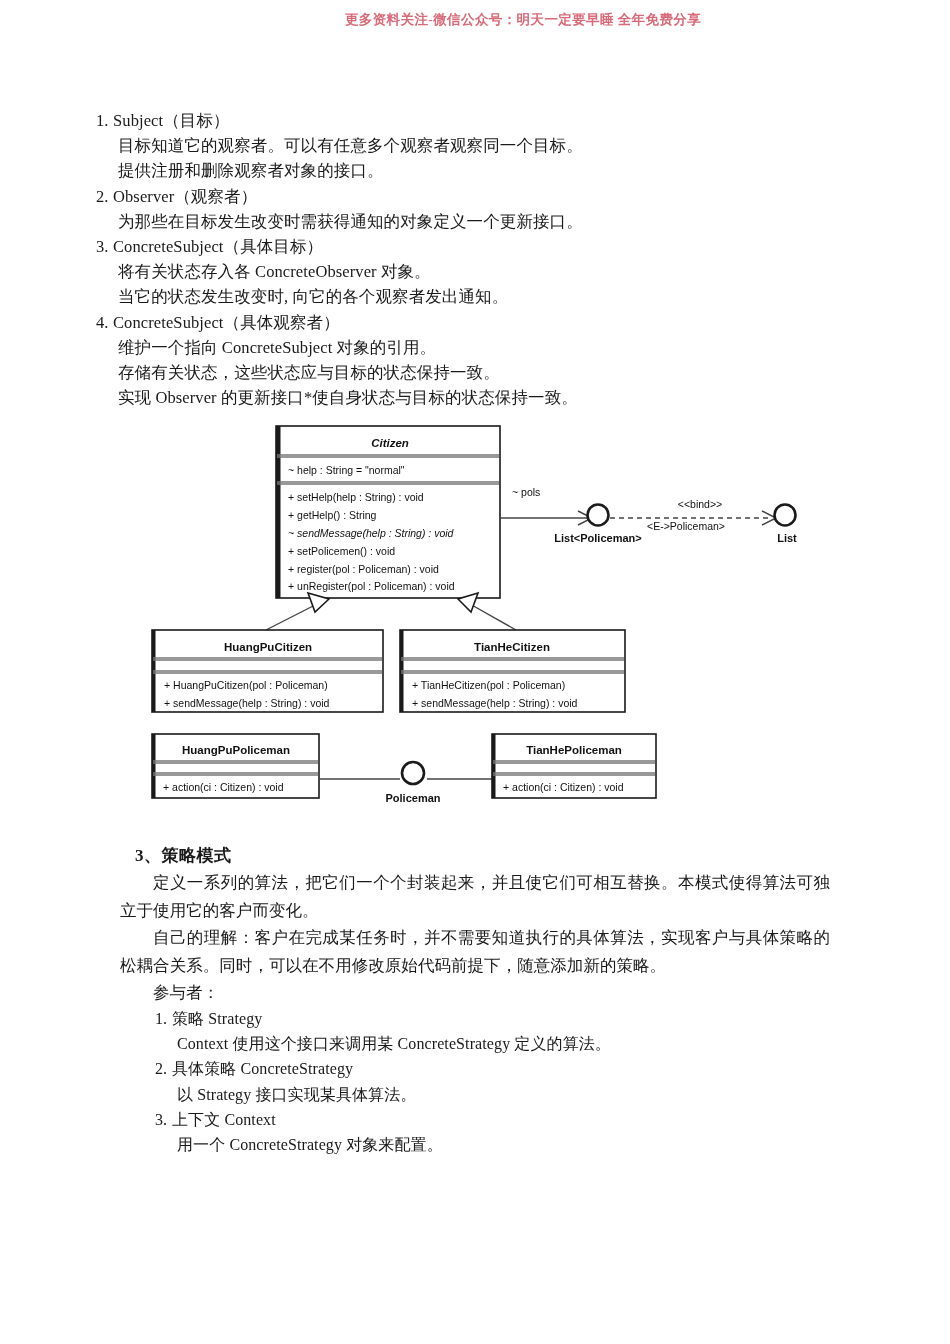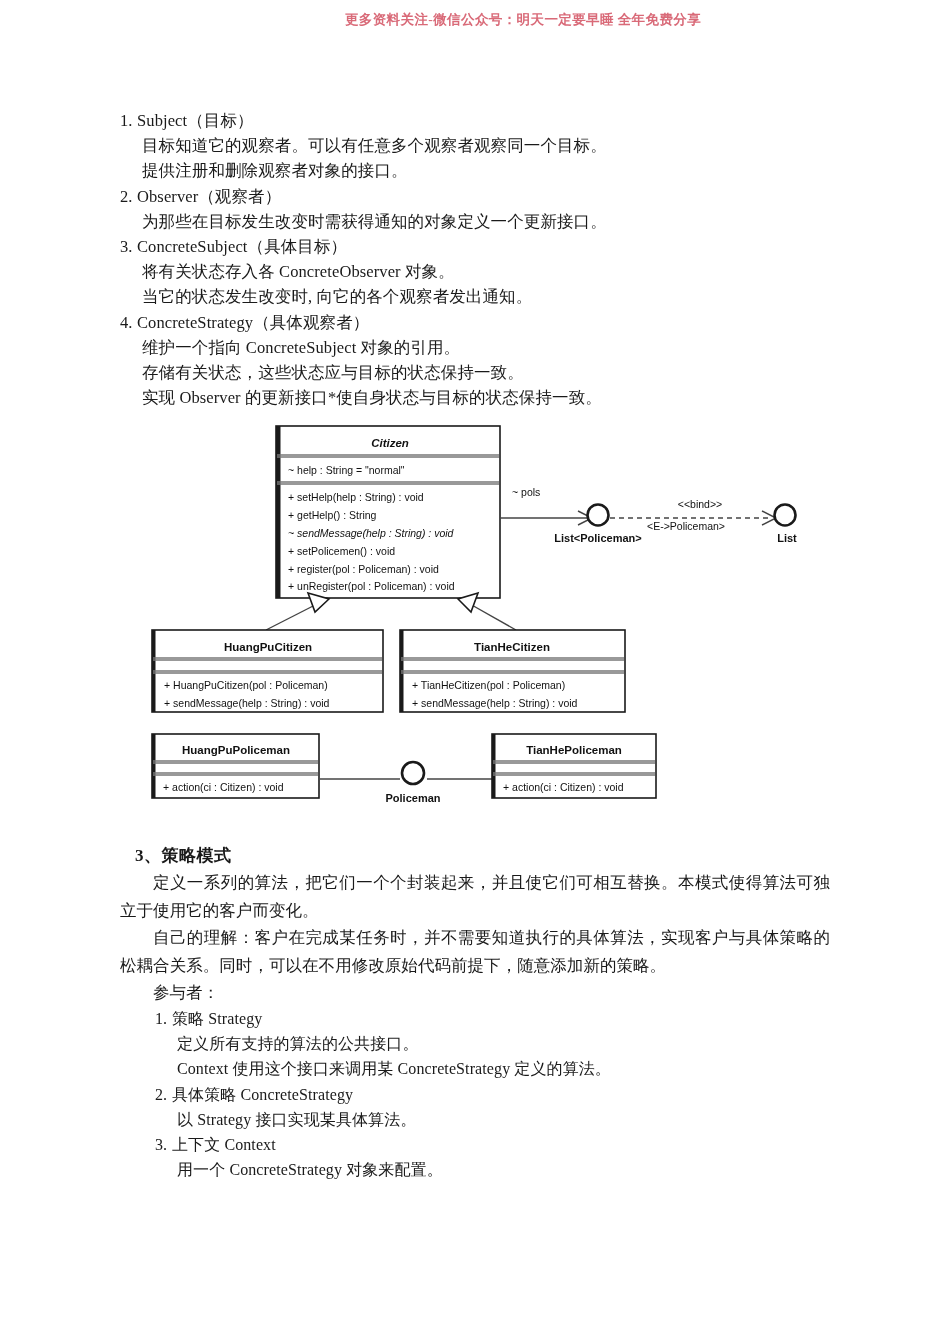--- a/index.html
+++ b/index.html
@@ -62,21 +62,21 @@
     min-width: 17px;
   }
   .li-sub {
     font-size: 16.5px;
     line-height: 25.2px;
     white-space: nowrap;
     letter-spacing: 0.1px;
   }
 
   .block-observer {
-    margin-left: 120px;
+    margin-left: 96px;
   }
   .block-observer .li-sub { padding-left: 22px; }
 
   
   .uml {
     position: absolute;
     left: 0;
     top: 418px;
     width: 802px;
     height: 400px;
@@ -141,21 +141,21 @@
       <li>
         <div class="li-head"><span class="li-num">2.</span><span>Observer（观察者）</span></div>
         <div class="li-sub">为那些在目标发生改变时需获得通知的对象定义一个更新接口。</div>
       </li>
       <li>
         <div class="li-head"><span class="li-num">3.</span><span>ConcreteSubject（具体目标）</span></div>
         <div class="li-sub">将有关状态存入各 ConcreteObserver 对象。</div>
         <div class="li-sub">当它的状态发生改变时, 向它的各个观察者发出通知。</div>
       </li>
       <li>
-        <div class="li-head"><span class="li-num">4.</span><span>ConcreteStrategy（具体观察者）</span></div>
+        <div class="li-head"><span class="li-num">4.</span><span>ConcreteSubject（具体观察者）</span></div>
         <div class="li-sub">维护一个指向 ConcreteSubject 对象的引用。</div>
         <div class="li-sub">存储有关状态，这些状态应与目标的状态保持一致。</div>
         <div class="li-sub">实现 Observer 的更新接口*使自身状态与目标的状态保持一致。</div>
       </li>
     </ol>
 </div>
 
 <div class="uml">
   <svg width="950" height="400" viewBox="0 0 950 400" xmlns="http://www.w3.org/2000/svg">
     <defs>
@@ -274,21 +274,20 @@
 <div class="section3">
   <div class="sec-title">
     <span>3、</span><span>策略模式</span>
   </div>
   <div class="para">定义一系列的算法，把它们一个个封装起来，并且使它们可相互替换。本模式使得算法可独立于使用它的客户而变化。</div>
   <div class="para">自己的理解：客户在完成某任务时，并不需要知道执行的具体算法，实现客户与具体策略的松耦合关系。同时，可以在不用修改原始代码前提下，随意添加新的策略。</div>
   <div class="participants-label">参与者：</div>
   <ol class="num-list block-strategy" id="strategy-list">
       <li>
         <div class="li-head"><span class="li-num">1.</span><span>策略 Strategy</span></div>
-        <div class="li-sub">定义所有支持的算法的公共接口。</div>
         <div class="li-sub">Context 使用这个接口来调用某 ConcreteStrategy 定义的算法。</div>
       </li>
       <li>
         <div class="li-head"><span class="li-num">2.</span><span>具体策略 ConcreteStrategy</span></div>
         <div class="li-sub">以 Strategy 接口实现某具体算法。</div>
       </li>
       <li>
         <div class="li-head"><span class="li-num">3.</span><span>上下文 Context</span></div>
         <div class="li-sub">用一个 ConcreteStrategy 对象来配置。</div>
       </li>

